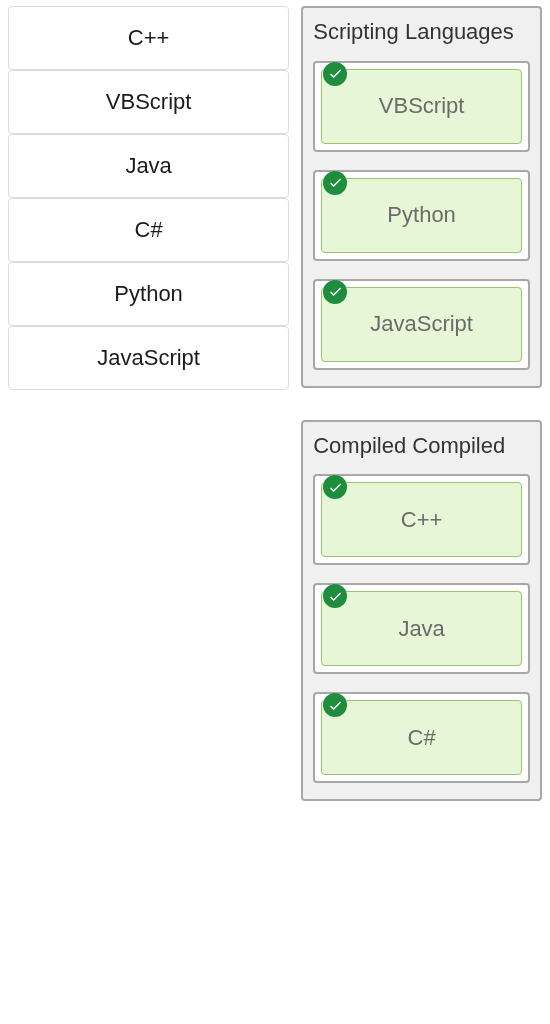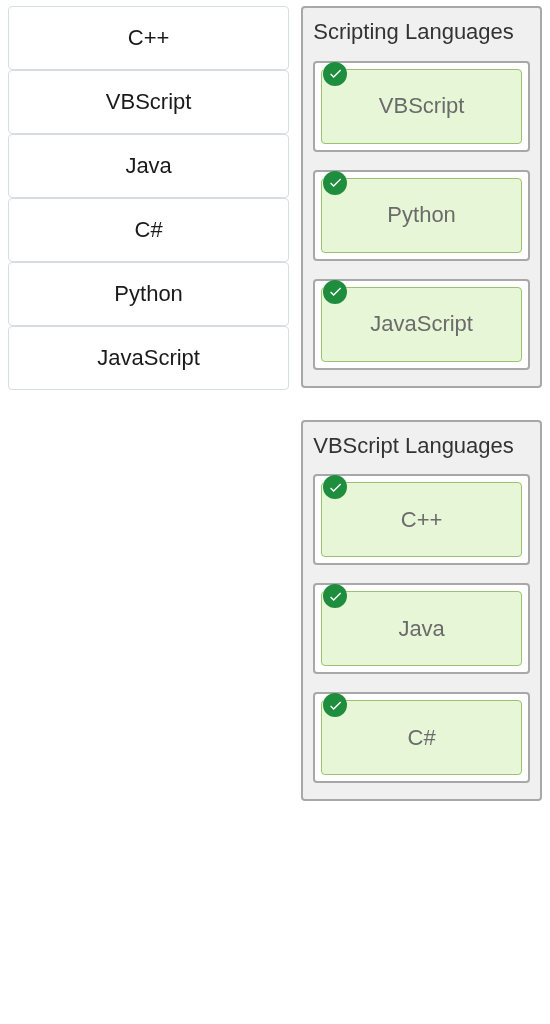--- a/index.html
+++ b/index.html
@@ -149,21 +149,21 @@
               <path d="M9 16.17L4.83 12l-1.42 1.41L9 19 21 7l-1.41-1.41z"></path>
             </svg>
         </div>
         <div class="dropped-item">
           <span>JavaScript</span>
         </div>
       </div>
     </div>
 
     <div class="drop-zone">
-      <div class="drop-title">VBScript Languages</div>
+      <div class="drop-title">Compiled Compiled</div>
 
       <div class="dropped-wrapper">
         <div class="checkmark">
           <svg viewBox="0 0 24 24">
               <path d="M9 16.17L4.83 12l-1.42 1.41L9 19 21 7l-1.41-1.41z"></path>
             </svg>
         </div>
         <div class="dropped-item">
           <span>C++</span>
         </div>

